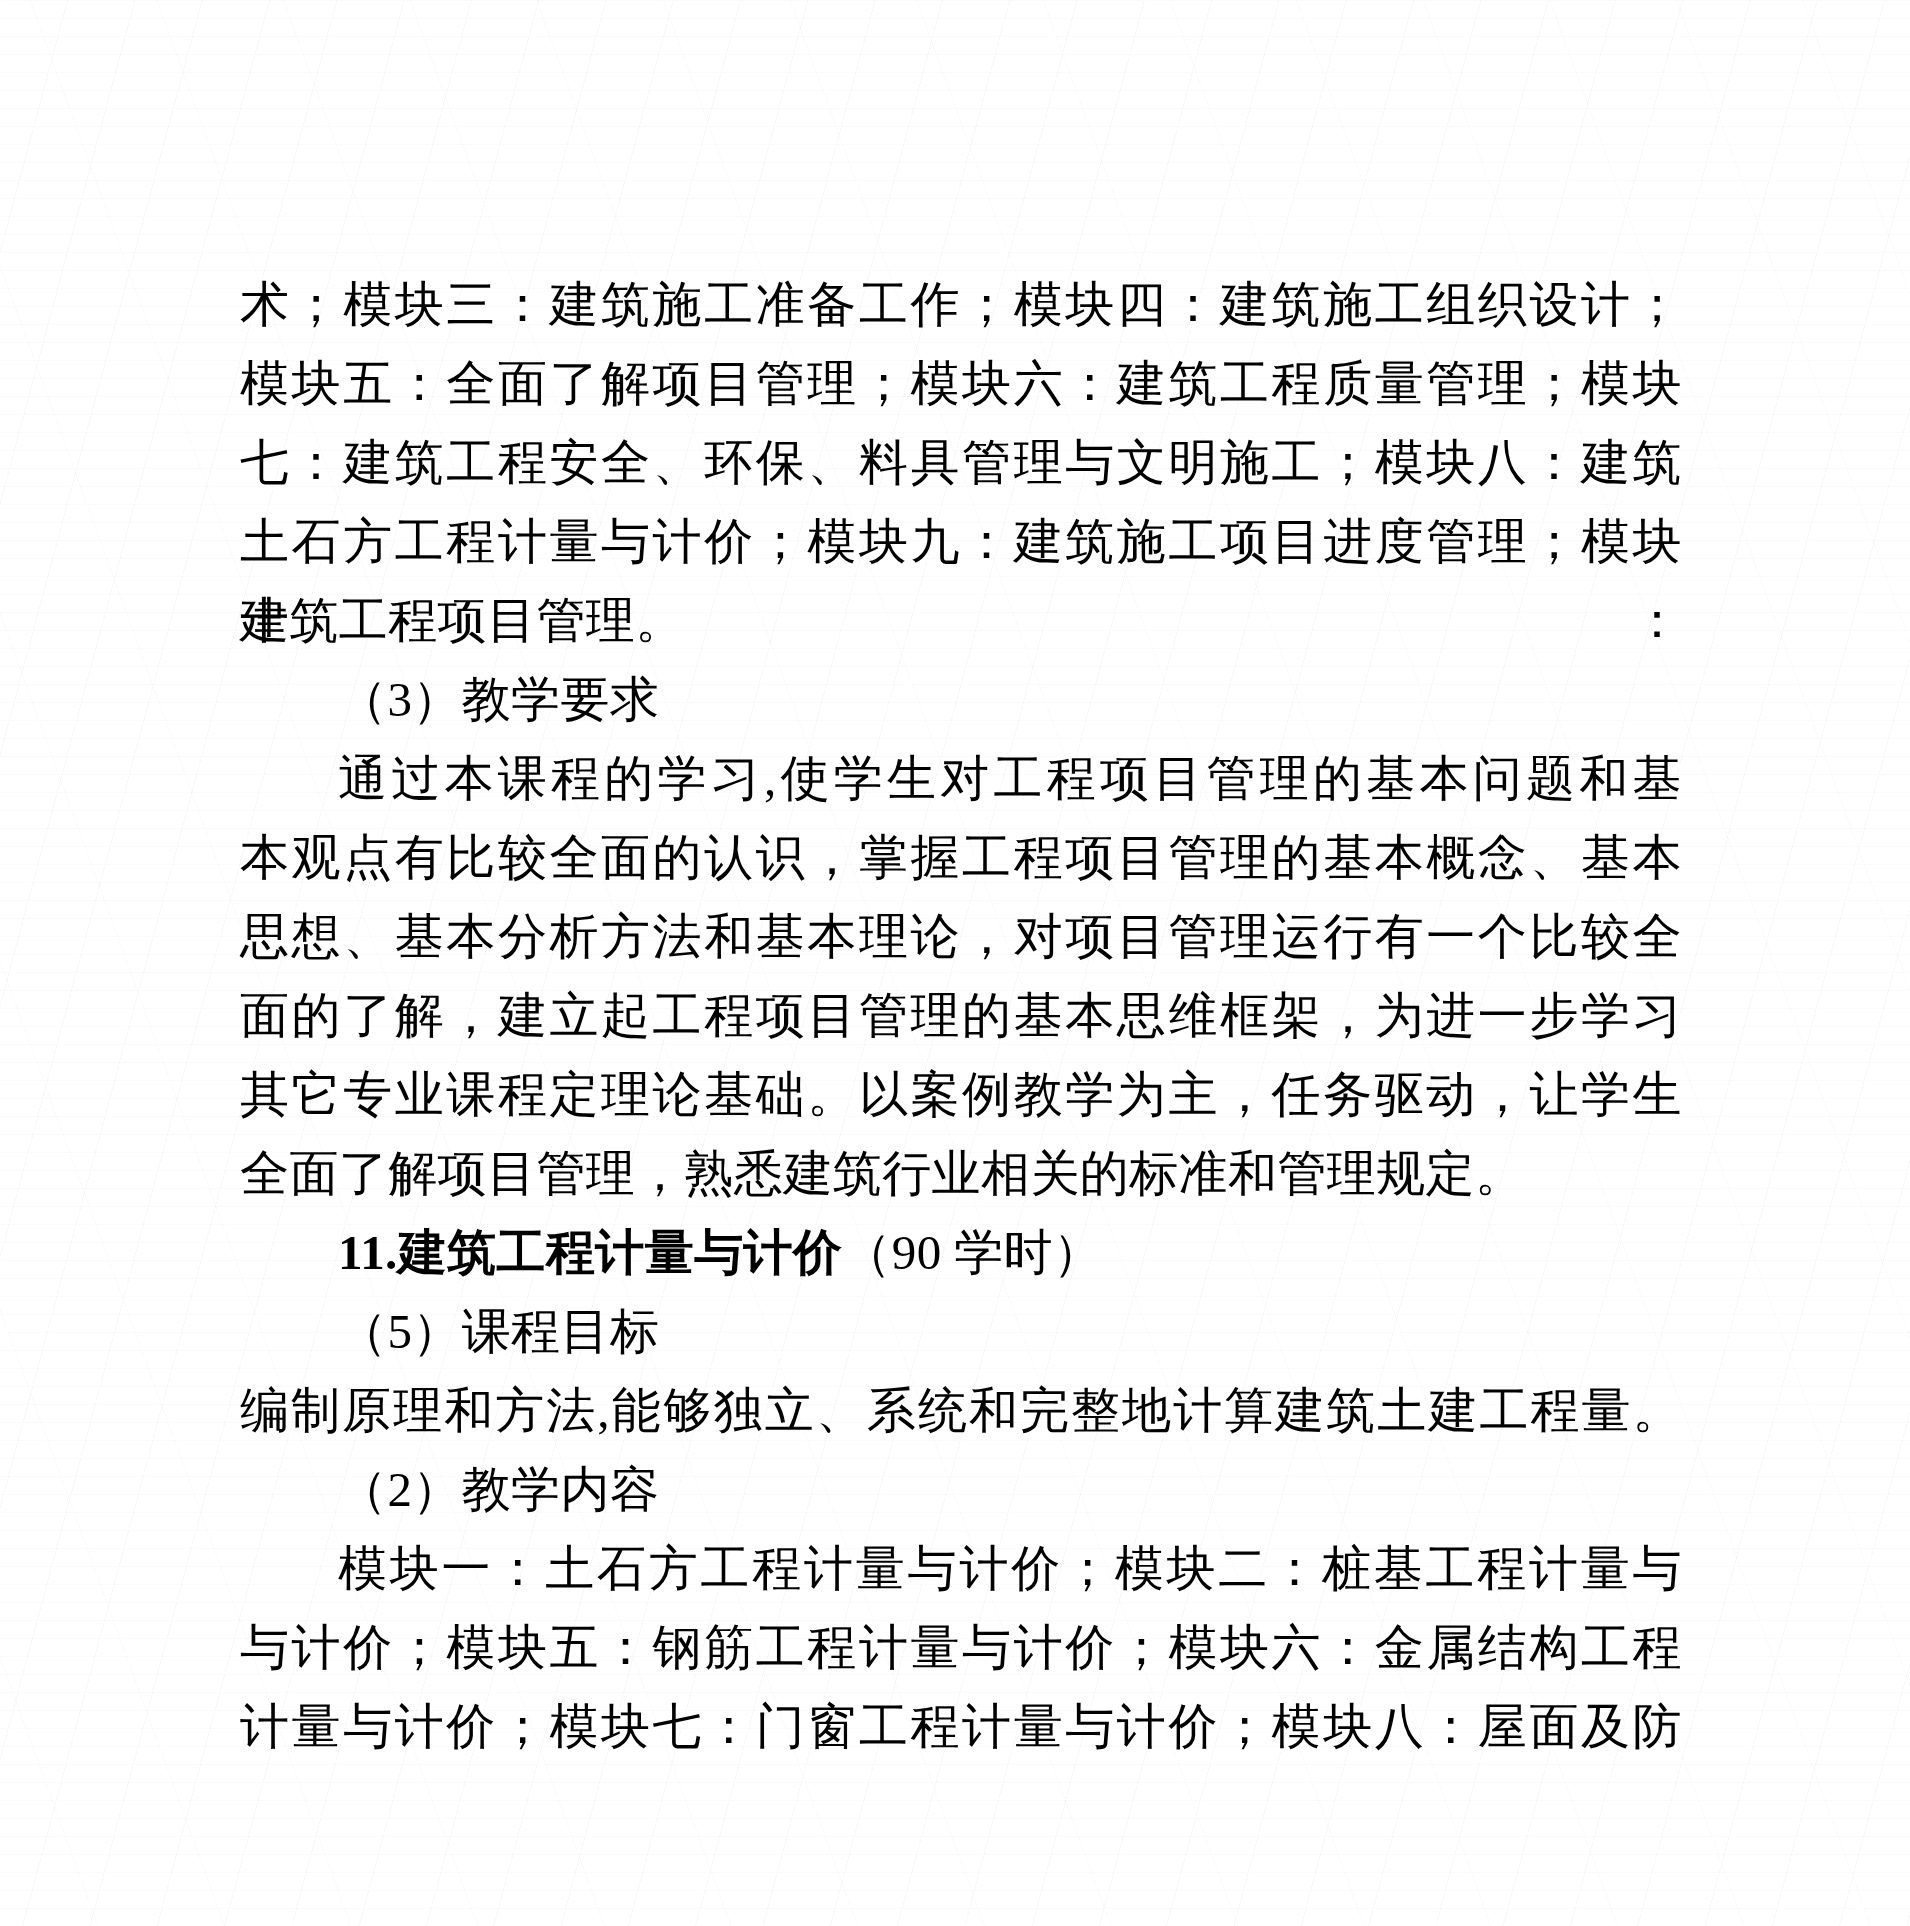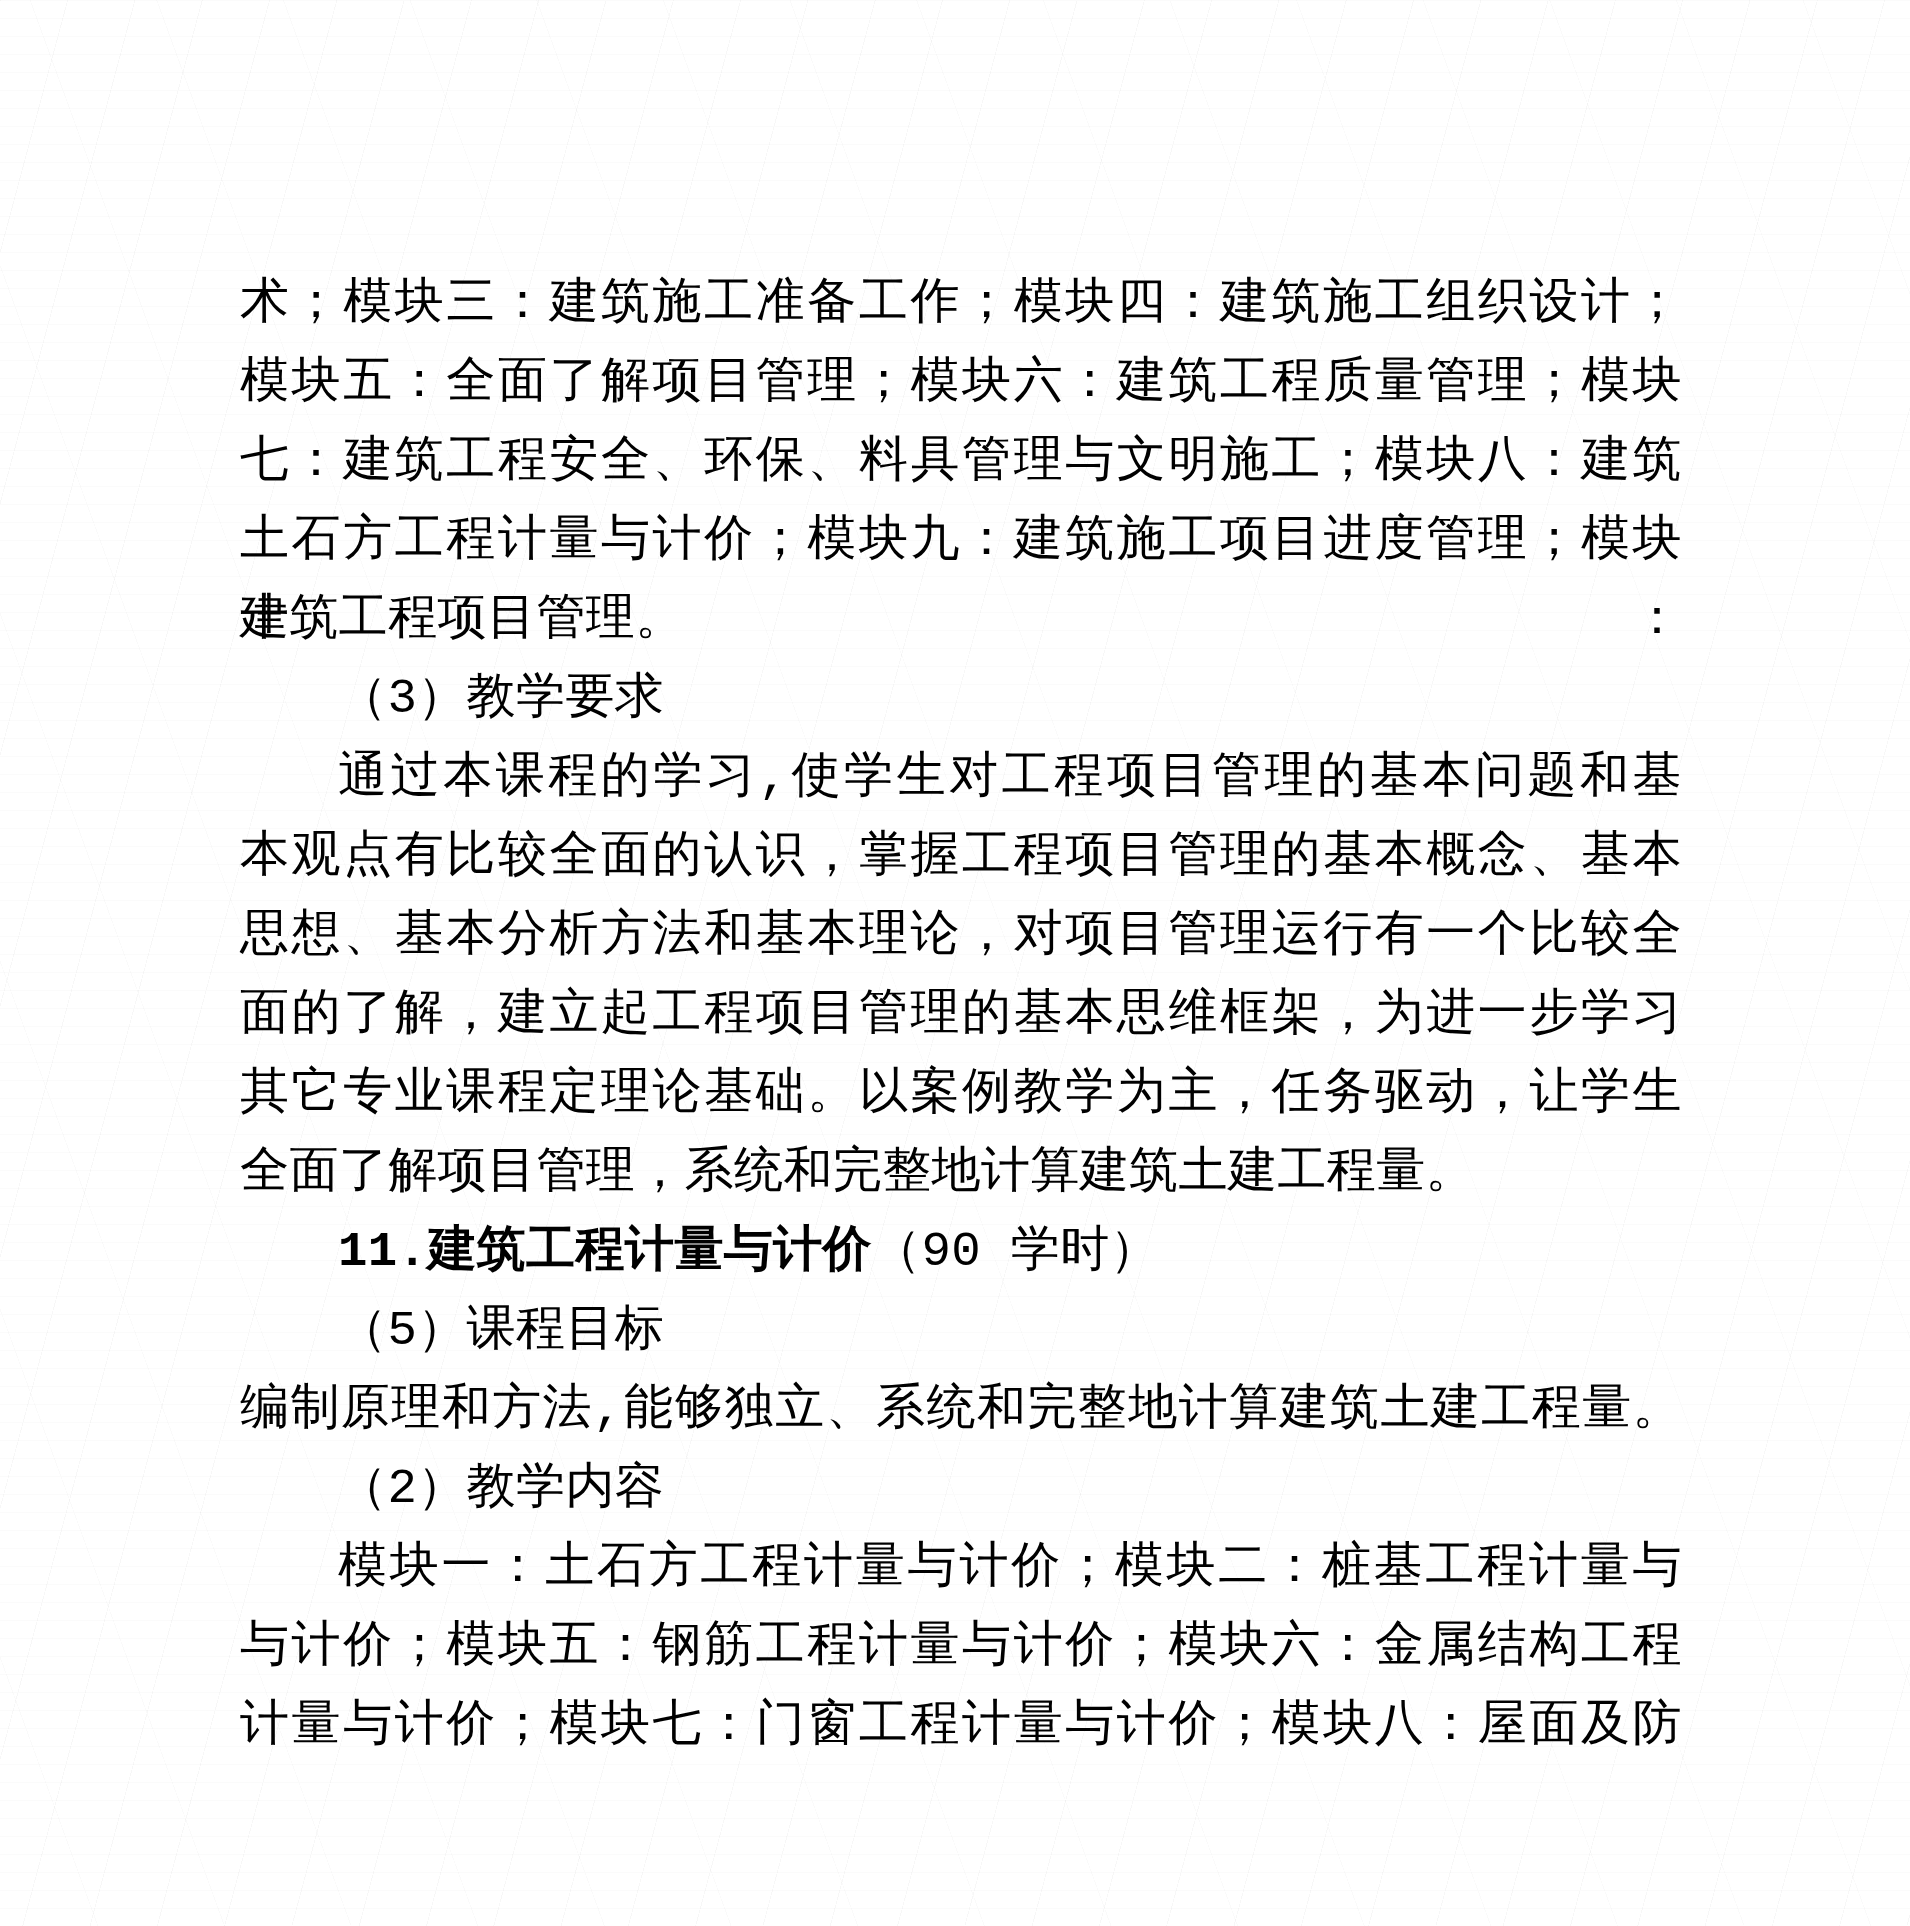--- a/index.html
+++ b/index.html
@@ -40,21 +40,20 @@
     width: 1442px;
   }
   .line {
     font-size: 49px;
     line-height: 79px;
     height: 79px;
     text-align: justify;
     text-align-last: left;
     letter-spacing: 0.4px;
     white-space: normal;
-    font-family: Liberation Mono, monospace;
   }
   .line.justify {
     text-align-last: justify;
   }
   .line.indent {
     text-indent: 2em;
   }
   .seg.bold {
     font-weight: 700;
   }
@@ -68,21 +67,21 @@
       <div class="line justify"><span class="seg">模块五：全面了解项目管理；模块六：建筑工程质量管理；模块</span></div>
       <div class="line justify"><span class="seg">七：建筑工程安全、环保、料具管理与文明施工；模块八：建筑</span></div>
       <div class="line justify"><span class="seg">土石方工程计量与计价；模块九：建筑施工项目进度管理；模块十：</span></div>
       <div class="line"><span class="seg">建筑工程项目管理。</span></div>
       <div class="line indent"><span class="seg">（3）教学要求</span></div>
       <div class="line indent justify"><span class="seg">通过本课程的学习,使学生对工程项目管理的基本问题和基</span></div>
       <div class="line justify"><span class="seg">本观点有比较全面的认识，掌握工程项目管理的基本概念、基本</span></div>
       <div class="line justify"><span class="seg">思想、基本分析方法和基本理论，对项目管理运行有一个比较全</span></div>
       <div class="line justify"><span class="seg">面的了解，建立起工程项目管理的基本思维框架，为进一步学习</span></div>
       <div class="line justify"><span class="seg">其它专业课程定理论基础。以案例教学为主，任务驱动，让学生</span></div>
-      <div class="line"><span class="seg">全面了解项目管理，系统和完整地计算建筑土建工程量。</span></div>
+      <div class="line"><span class="seg">全面了解项目管理，熟悉建筑行业相关的标准和管理规定。</span></div>
       <div class="line indent"><span class="seg bold">11.建筑工程计量与计价</span><span class="seg">（90 学时）</span></div>
       <div class="line indent"><span class="seg">（5）课程目标</span></div>
       <div class="line justify"><span class="seg">编制原理和方法,能够独立、系统和完整地计算建筑土建工程量。</span></div>
       <div class="line indent"><span class="seg">（2）教学内容</span></div>
       <div class="line indent justify"><span class="seg">模块一：土石方工程计量与计价；模块二：桩基工程计量与</span></div>
       <div class="line justify"><span class="seg">与计价；模块五：钢筋工程计量与计价；模块六：金属结构工程</span></div>
       <div class="line justify"><span class="seg">计量与计价；模块七：门窗工程计量与计价；模块八：屋面及防</span></div>
     </div>
 
 </div>

